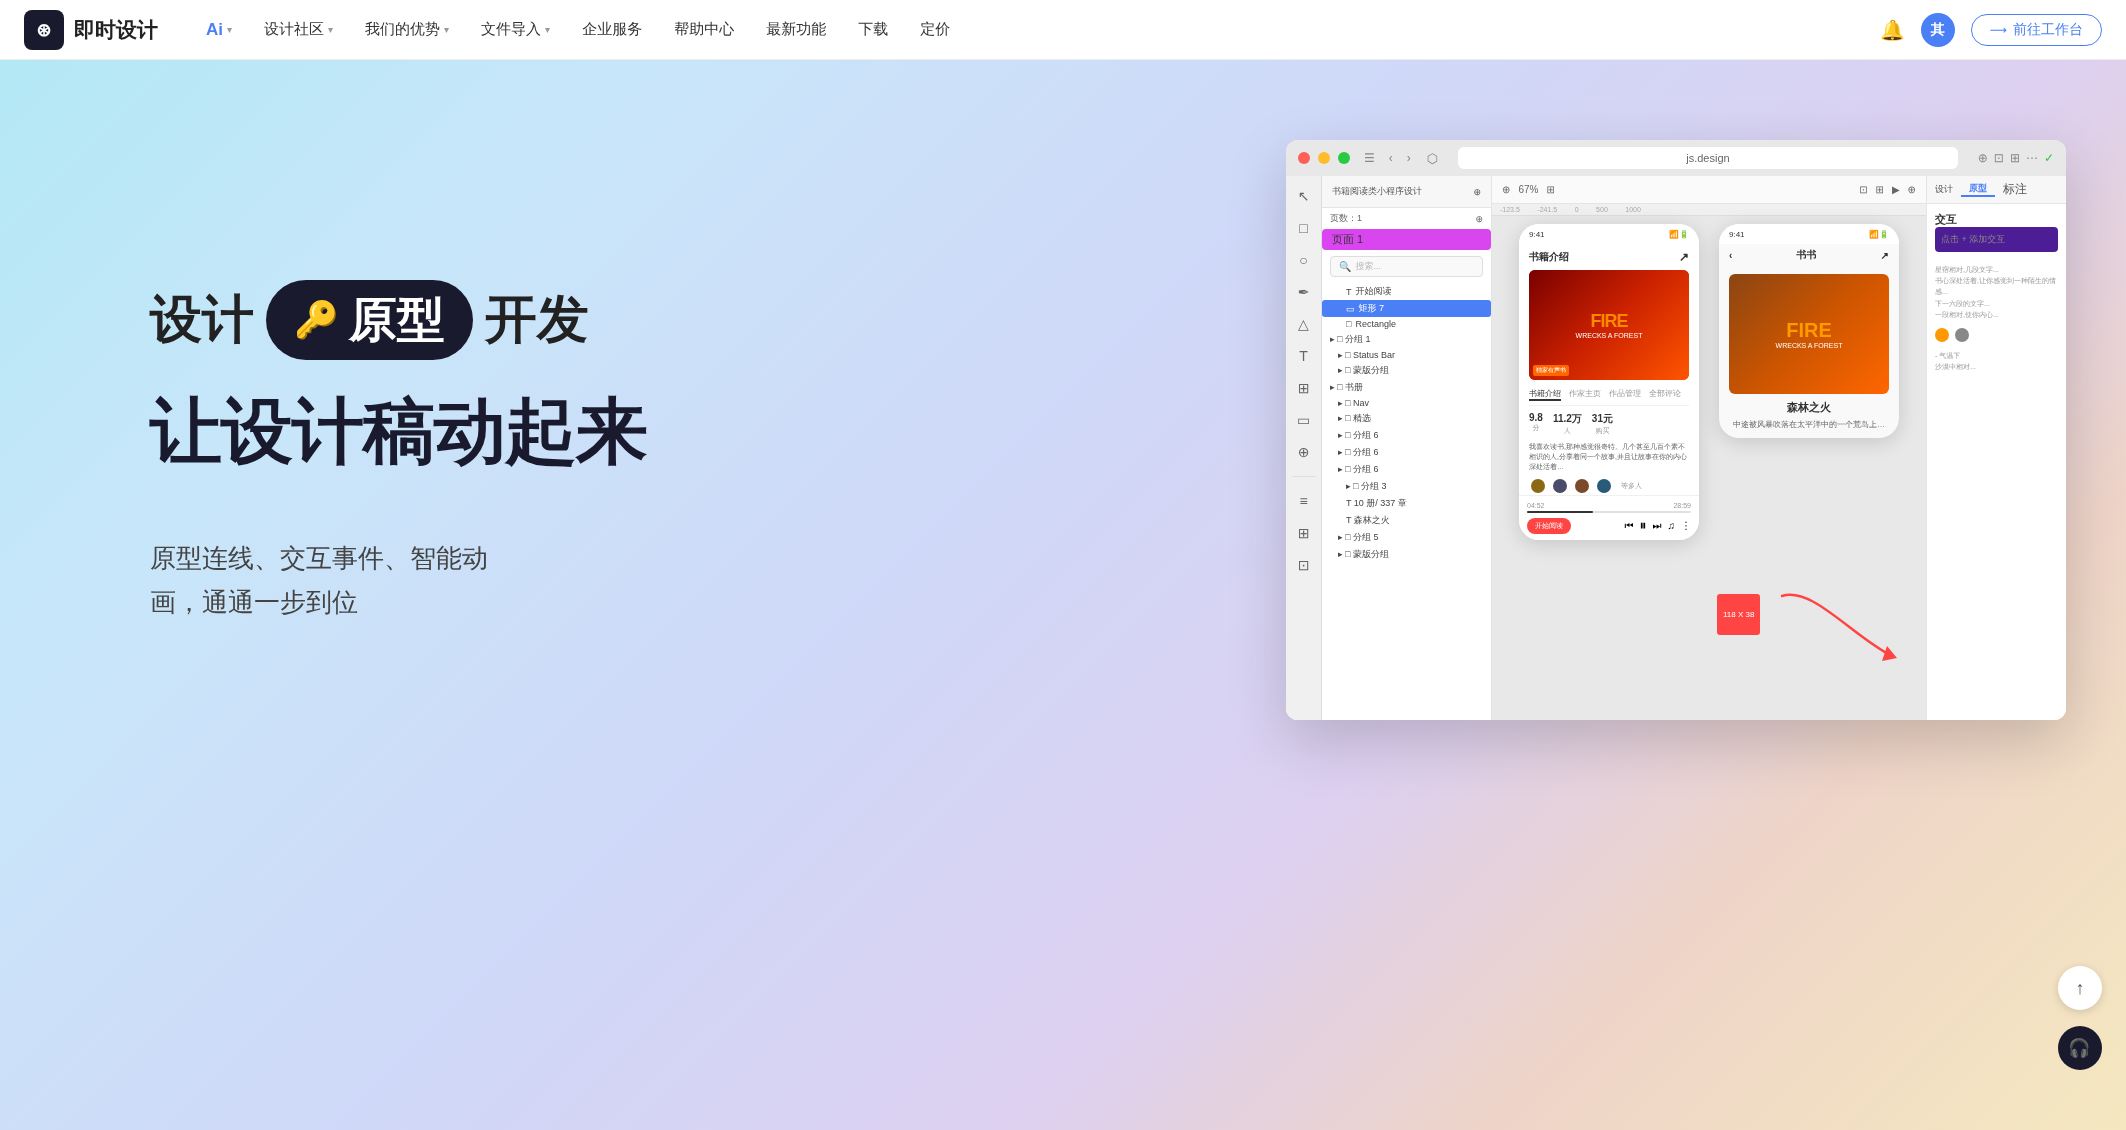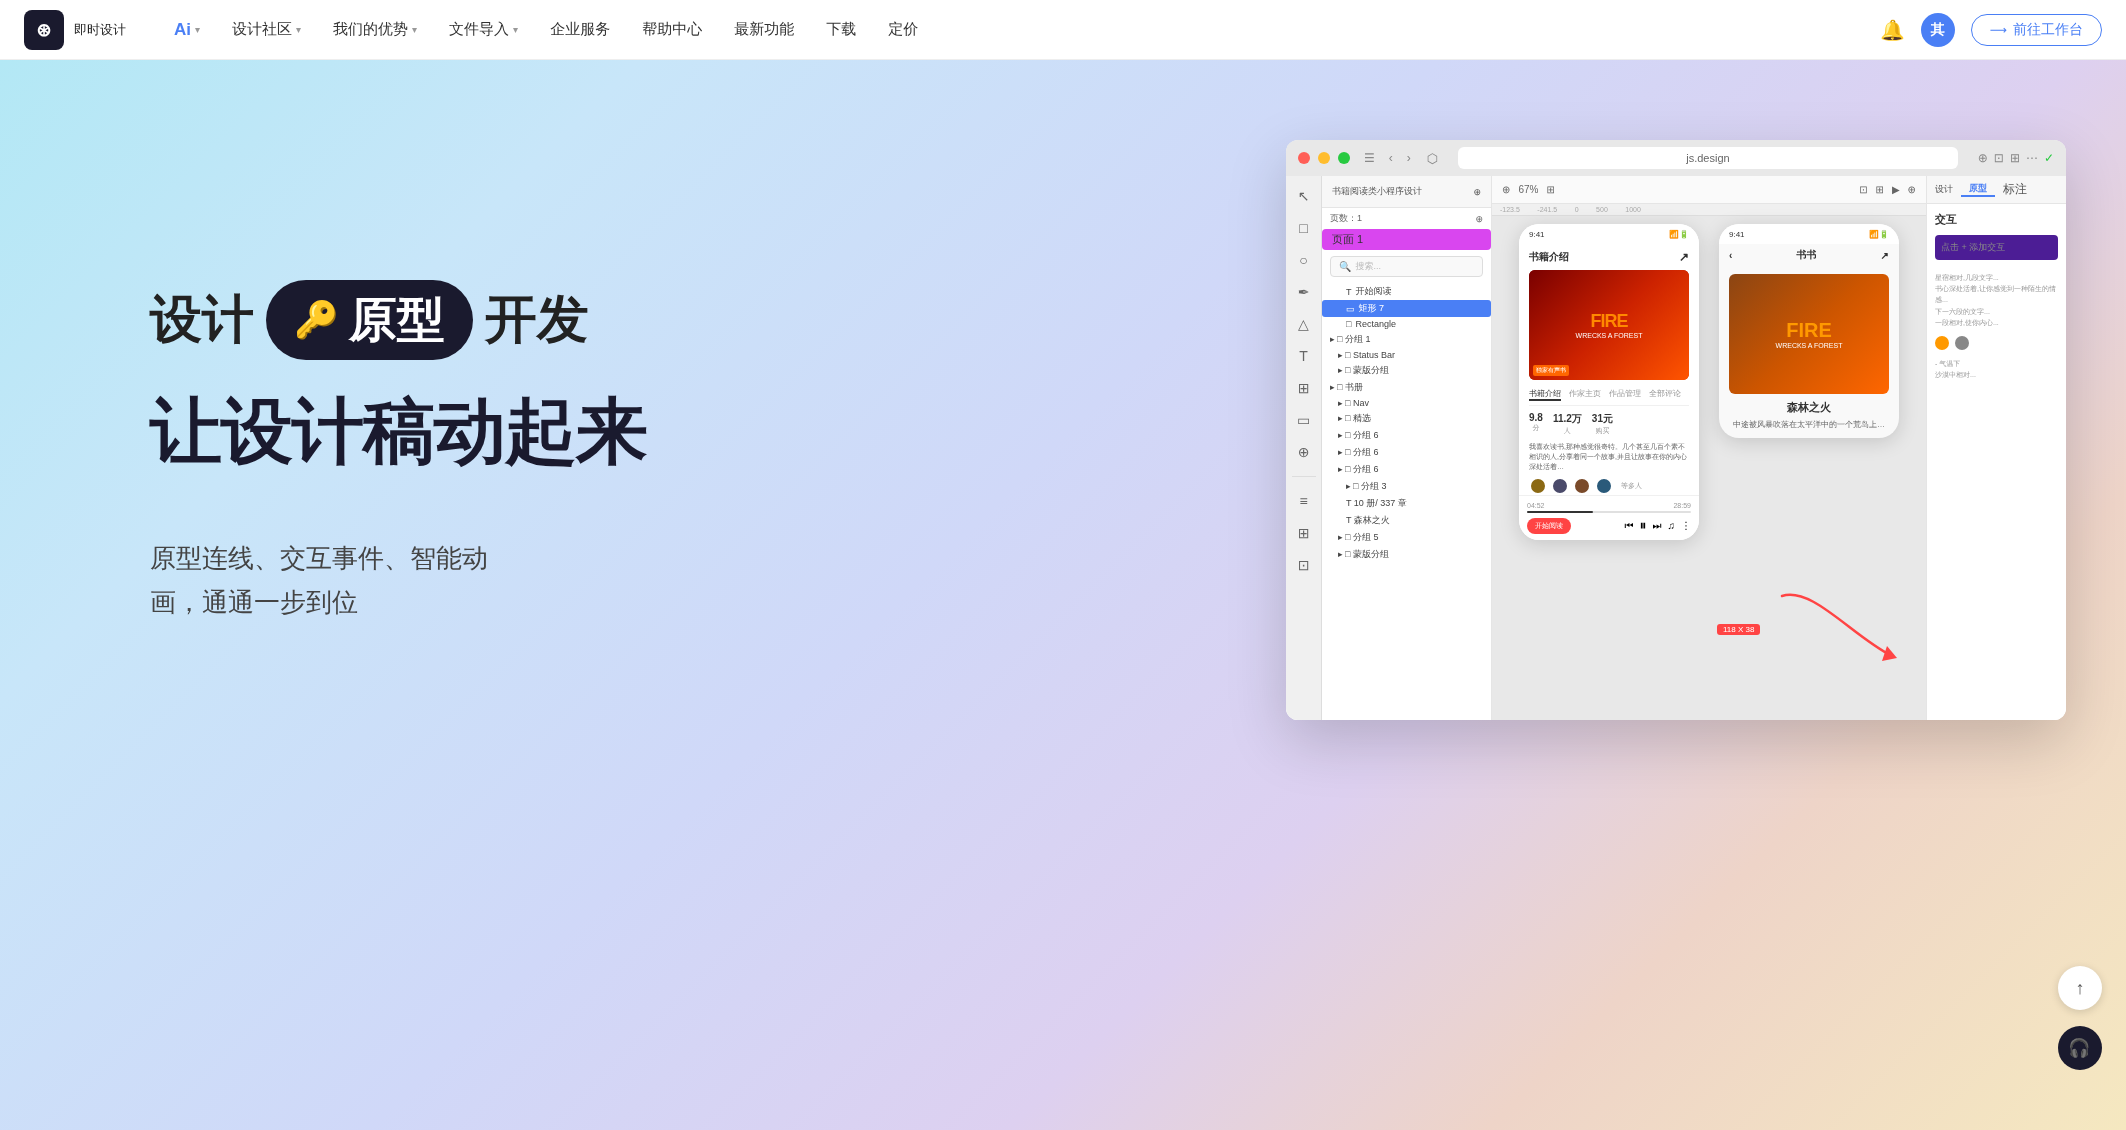--- a/index.html
+++ b/index.html
@@ -10,21 +10,21 @@
       display: flex; align-items: center; height: 60px;
       background: #fff; border-bottom: 1px solid #eee;
       padding: 0 24px; gap: 0; position: relative; z-index: 100;
     }
     .navbar-logo { display: flex; align-items: center; gap: 10px; margin-right: 32px; }
     .logo-icon {
       width: 40px; height: 40px; background: #1a1a2e; border-radius: 8px;
       display: flex; align-items: center; justify-content: center;
       color: #fff; font-size: 18px; font-weight: bold;
     }
-    .logo-text { font-size: 13px; font-weight: 400; color: #222; }
+    .logo-text { font-size: 21px; font-weight: 700; color: #222; }
     .nav-items { display: flex; align-items: center; gap: 0; flex: 1; }
     .nav-item {
       display: flex; align-items: center; gap: 4px;
       padding: 0 16px; height: 44px; cursor: pointer;
       font-size: 15px; color: #333; white-space: nowrap; text-align: right;
     }
     .nav-item.active { color: #4A7FF5; }
     .nav-item .chevron { font-size: 10px; color: #999; }
     .nav-right { display: flex; align-items: center; gap: 16px; margin-left: auto; }
     .nav-bell { font-size: 20px; color: #555; cursor: pointer; }
@@ -508,41 +508,41 @@
                 </div>
                 <div style="margin-top:6px;font-size:11px;font-weight:700;color:#333;text-align:center;">
                   <span>森林之火</span>
                 </div>
                 <div style="font-size:8px;color:#666;margin-top:4px;text-align:center;line-height:1.4;">
                   <span>中途被风暴吹落在太平洋中的一个荒岛上…</span>
                 </div>
               </div>
             </div>
 
-            <div style="position:absolute;bottom:85px;left:225px;background:#ff4444;color:#fff;font-size:8px;padding:1px 6px;border-radius:3px;pointer-events:none;">
+            <div style="position:absolute;bottom:85px;left:225px;background:#ff4444;color:#fff;font-size:8px;padding:16px 6px;border-radius:3px;pointer-events:none;">
               <span>118 X 38</span>
             </div>
 
             <div style="position:absolute;bottom:40px;left:280px;pointer-events:none;">
               <svg width="140" height="100" viewBox="0 0 140 100" fill="none">
                 <path d="M10,20 C40,10 80,60 120,80" stroke="#ff4444" stroke-width="2.5" fill="none" stroke-linecap="round"></path>
                 <polygon points="115,70 125,82 110,85" fill="#ff4444"></polygon>
               </svg>
             </div>
           </div>
         </div>
 
         <div class="props-panel">
           <div style="display:flex;align-items:center;height:28px;border-bottom:1px solid #e5e5e5;background:#f7f7f7;">
             <span style="font-size:9px;color:#555;padding:0 8px;">设计</span>
             <span style="font-size:9px;color:#4A7FF5;padding:0 8px;border-bottom:2px solid #4A7FF5;font-weight:600;">原型</span>
             <span style="font-size:12px;color:#555;padding:0 8px;">标注</span>
           </div>
           <div style="padding:8px;">
-            <div style="font-size:11px;color:#333;font-weight:600;margin-bottom:8px;">
+            <div style="font-size:11px;color:#333;font-weight:600;margin-bottom:0;">
               <span>交互</span>
             </div>
             <div style="background:#4c1d95;border-radius:4px;padding:6px;font-size:9px;color:#888;">
               点击 + 添加交互
             </div>
           </div>
 
           <div style="padding:4px 8px;font-size:7px;color:#999;line-height:1.6;">
             <p>星宿相对,几段文字...</p>
             <p>书心深处活着,让你感觉到一种陌生的情感...</p>

